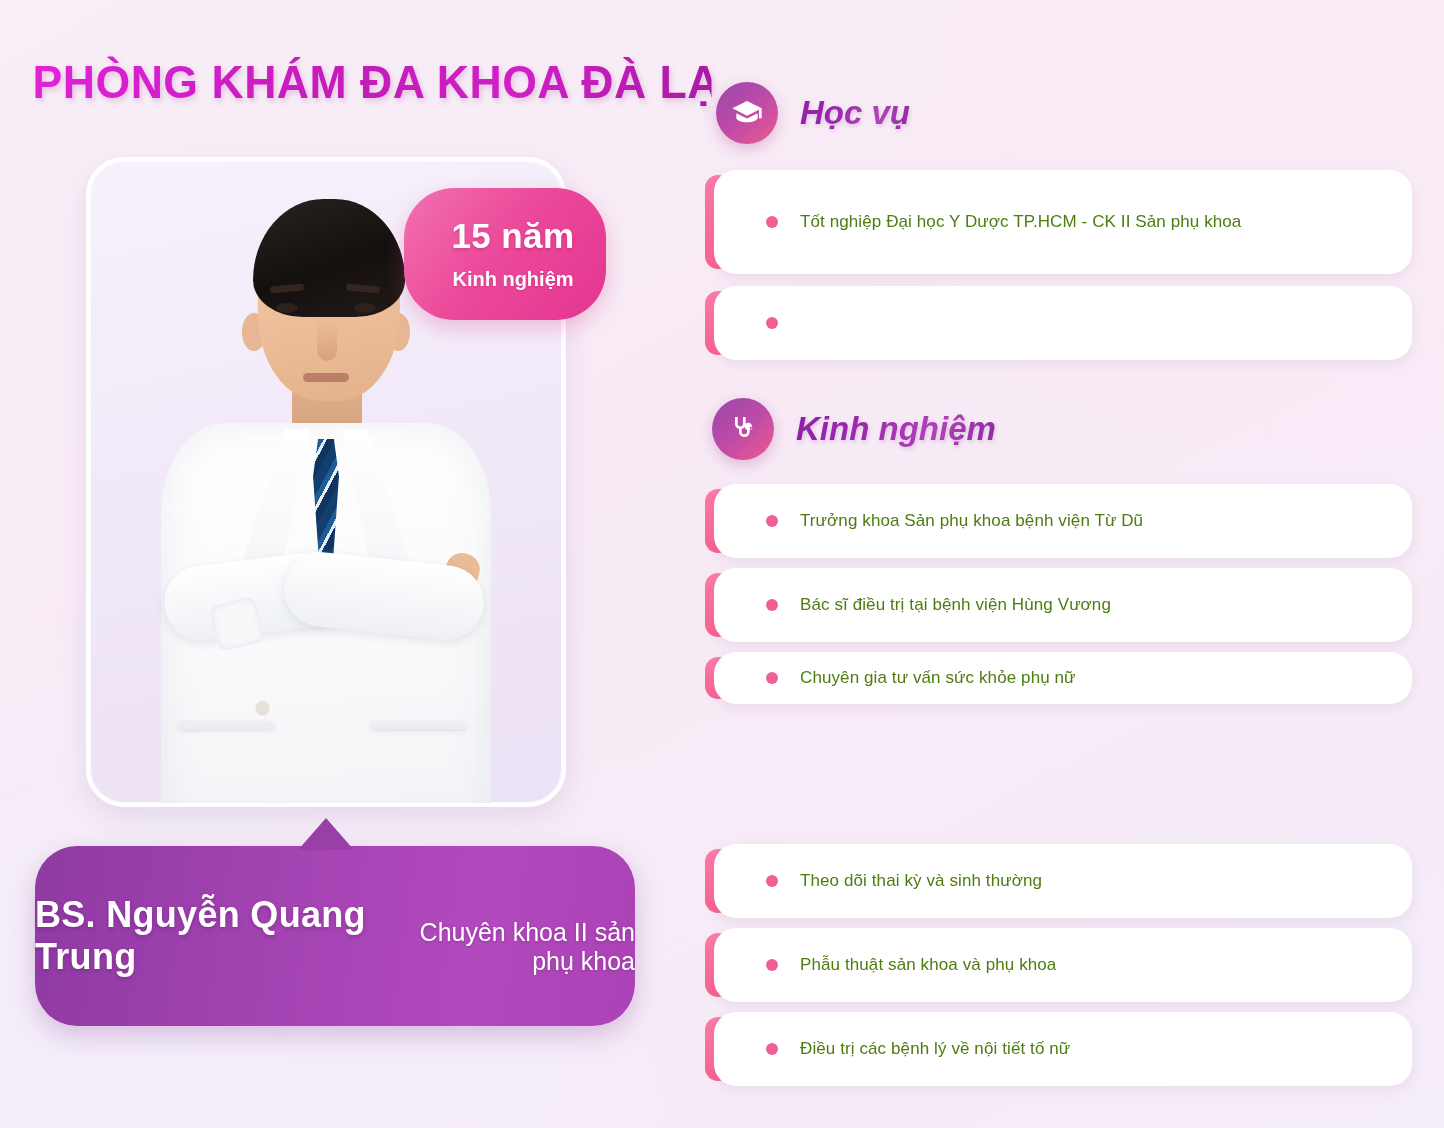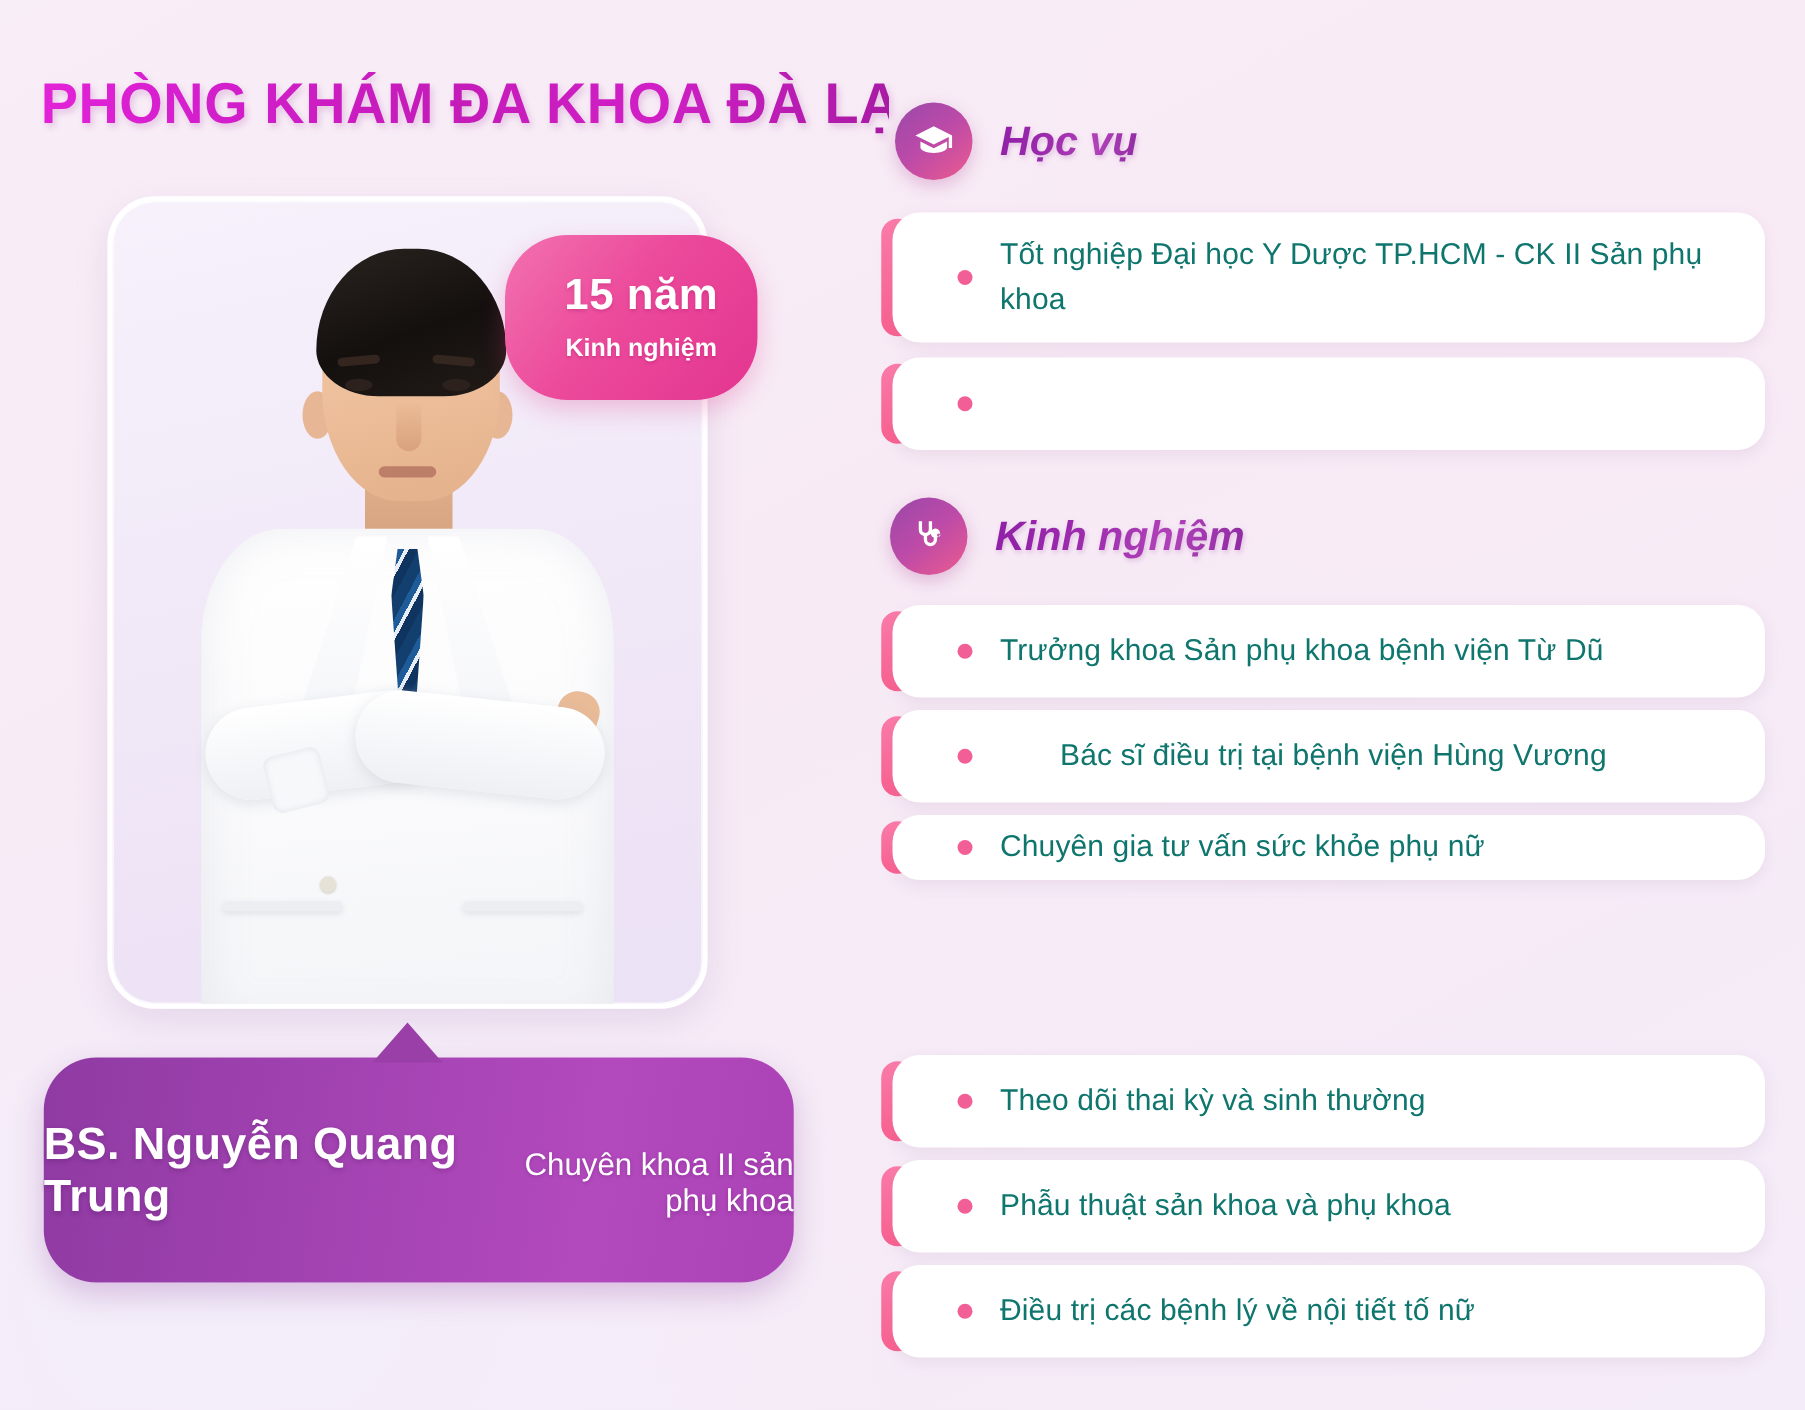--- a/index.html
+++ b/index.html
@@ -268,21 +268,21 @@
     background:linear-gradient(180deg,#fb7ba8 0%,#f9608f 100%);
     border-radius:14px;
     z-index:-1;
   }
   .bullet {
     width:12px; height:12px; border-radius:50%;
     background:#f25f96; flex:0 0 auto;
     margin-left:52px; margin-right:22px;
   }
   .item-text {
-    font-size:24px; color:#0f766e;
+    font-size:17px; color:#4d7c0f;
     line-height:1.52; padding-right:34px;
     letter-spacing:.1px;
   }
 </style>
 </head>
 <body>
 
 <div class="title">PHÒNG KHÁM ĐA KHOA ĐÀ LẠT</div>
 
 <div class="photo-card">
@@ -352,21 +352,21 @@
         </svg>
     </span>
     <span class="head-title">Kinh nghiệm</span>
   </div>
 
   <div class="item-card" style="left:8px; top:484px; width:698px; height:74px;">
     <span class="bullet"></span>
     <span class="item-text">Trưởng khoa Sản phụ khoa bệnh viện Từ Dũ</span>
   </div>
 
-  <div class="item-card" style="left:8px; top:568px; width:698px; height:74px;gap:48px;">
+  <div class="item-card" style="left:8px; top:568px; width:698px; height:74px;">
     <span class="bullet"></span>
     <span class="item-text">Bác sĩ điều trị tại bệnh viện Hùng Vương</span>
   </div>
 
   <div class="item-card" style="left:8px; top:652px; width:698px; height:52px;">
     <span class="bullet"></span>
     <span class="item-text">Chuyên gia tư vấn sức khỏe phụ nữ</span>
   </div>
 
 

